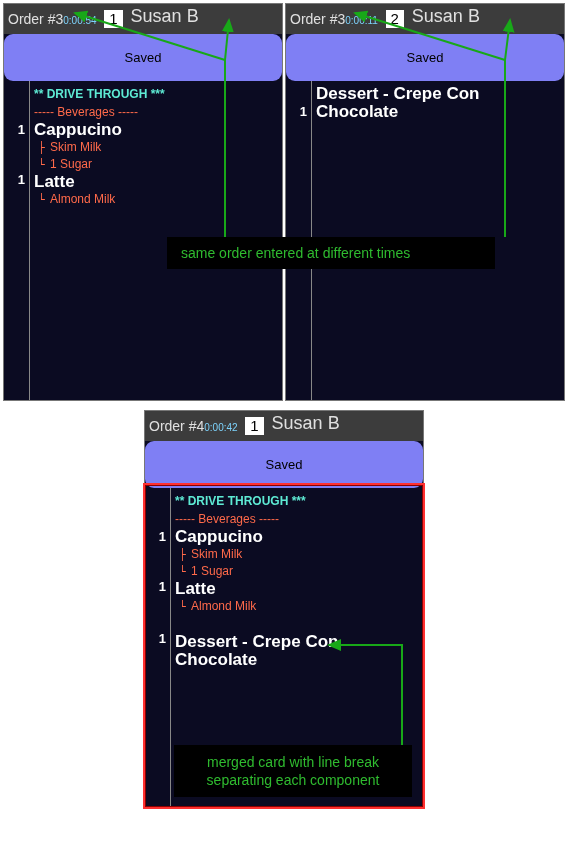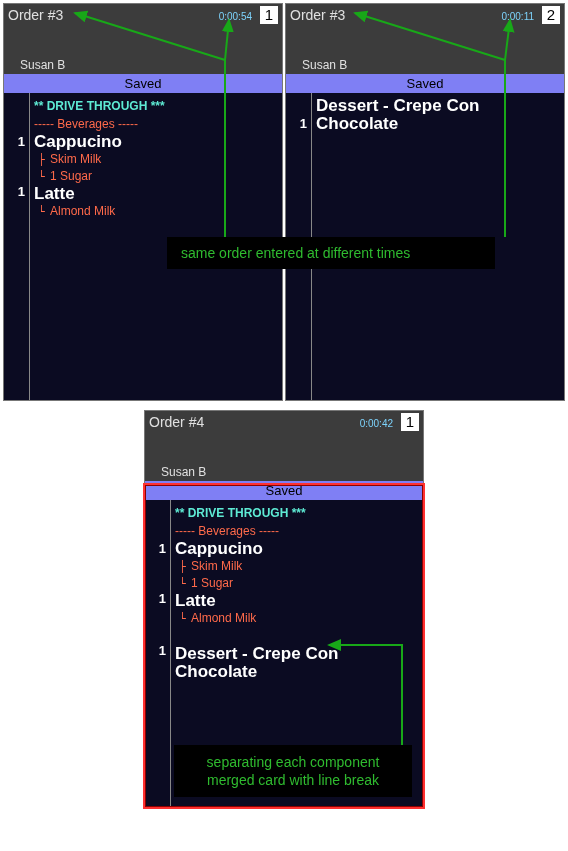--- a/index.html
+++ b/index.html
@@ -27,21 +27,21 @@
     border: 1px solid #777;
     width: 278px;
     height: 396px;
     display: flex;
     flex-direction: column;
     position: relative;
   }
   .card-header {
     background: #3c3c3c;
     display: flex;
-    flex-direction: column;
+    flex-direction: row;
     padding: 0;
   }
   .header-row {
     display: flex;
     align-items: center;
     justify-content: space-between;
     padding: 2px 4px;
     position: relative;
   }
   .order-label {
@@ -60,29 +60,30 @@
     padding: 0 5px;
     font-size: 15px;
     font-weight: 400;
     line-height: 18px;
   }
   .header-spacer {
     height: 30px;
   }
   .server-name {
     color: #e0e0e0;
-    font-size: 12px;
-    margin: 2px 4px 2px 16px;
+    font-size: 18px;
+    margin: 2px 4px 2px 4px;
   }
   .saved-bar {
     background: #7f7ff4;
     color: #000;
     text-align: center;
     font-size: 13px;
-    padding: 2px 0;
+    padding: 16px 0;
+    border-radius: 9px;
   }
   .body {
     flex: 1;
     display: flex;
     position: relative;
   }
   .qty-col {
     width: 26px;
     border-right: 1px solid #888;
     text-align: right;
@@ -295,22 +296,22 @@
             <div class="mod-line"><span class="tree-prefix">└</span><span>Almond Milk</span></div>
             <div class="spacer-row"></div>
             <div class="item-line">Dessert - Crepe Con Chocolate</div>
           </div>
         </div>
       </div>
 
       <div class="merged-outline" style="left:-1px; top:73px; width:278px; height:322px;"></div>
 
       <div class="annotation-box" style="left:30px; top:335px; width:210px; text-align:center; line-height:18px;">
+        <div>merged card with line break</div>
         <div>separating each component</div>
-        <div>merged card with line break</div>
       </div>
 
       <svg class="svg-overlay" width="300" height="400">
         <defs>
           <marker id="arrowhead2" markerWidth="8" markerHeight="8" refX="6" refY="3" orient="auto">
             <polygon points="0 0, 7 3, 0 6" fill="#18a818"></polygon>
           </marker>
         </defs>
         <path d="M 258 352 L 258 235 L 185 235" stroke="#18a818" stroke-width="2" fill="none" marker-end="url(#arrowhead2)"></path>
       </svg>

